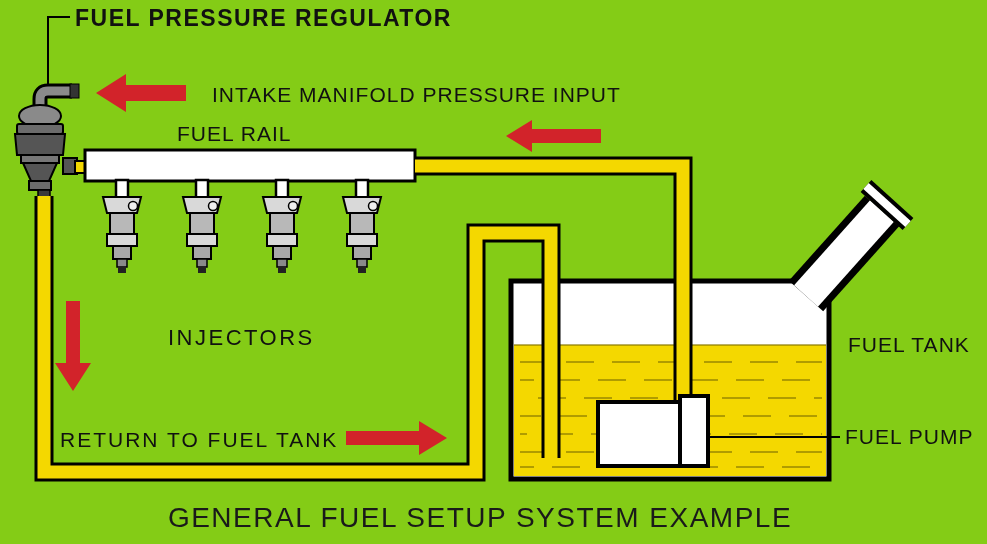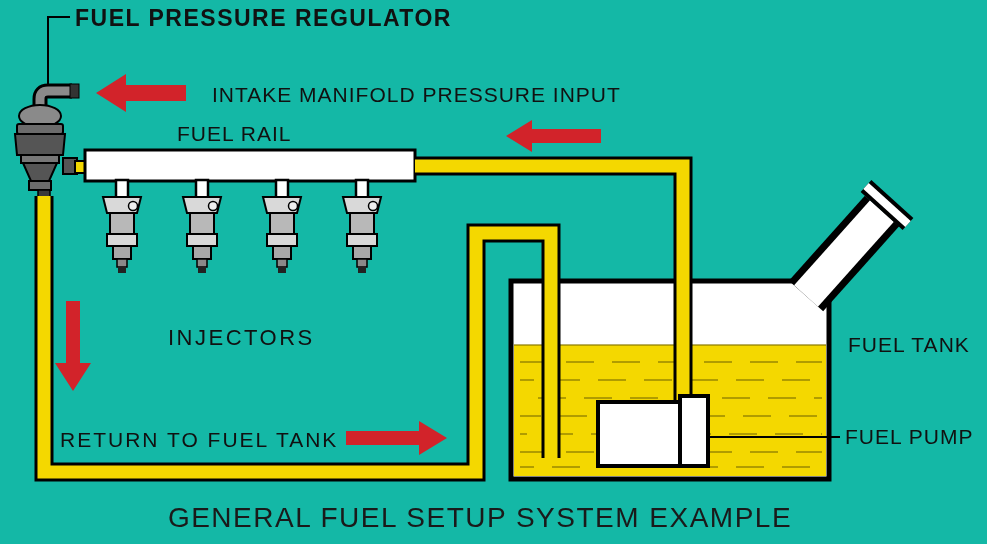--- a/index.html
+++ b/index.html
@@ -1,19 +1,19 @@
 <!DOCTYPE html>
 <html style="--fuel-yellow: #F4D800; --fuel-texture: #A08E00; --fuel-surface: #8A7900; --arrow-red: #D2232A; --outline-black: #000000; --metal-dark: #555555; --metal-mid: #8A8A8A; --metal-light: #D9D9D9;"><head>
 <meta charset="utf-8">
 <style>
   html,body{margin:0;padding:0;background:#ffffff;}
   .canvas{
     position:relative;
     width:987px;height:544px;
-    background:#14b8a6;
+    background:#84cc16;
     font-family:"Liberation Sans", sans-serif;
     overflow:hidden;
   }
   svg{position:absolute;left:0;top:0;}
   text{fill:#111111;}
   .lbl{font-size:21px;letter-spacing:1px;}
   .lbl-bold{font-size:23px;font-weight:bold;letter-spacing:1.5px;}
   .lbl-wide{font-size:22px;letter-spacing:2.5px;}
   .lbl-return{font-size:21px;letter-spacing:2px;}
   .caption{font-size:28px;letter-spacing:1.5px;fill:#1a1a1a;}

